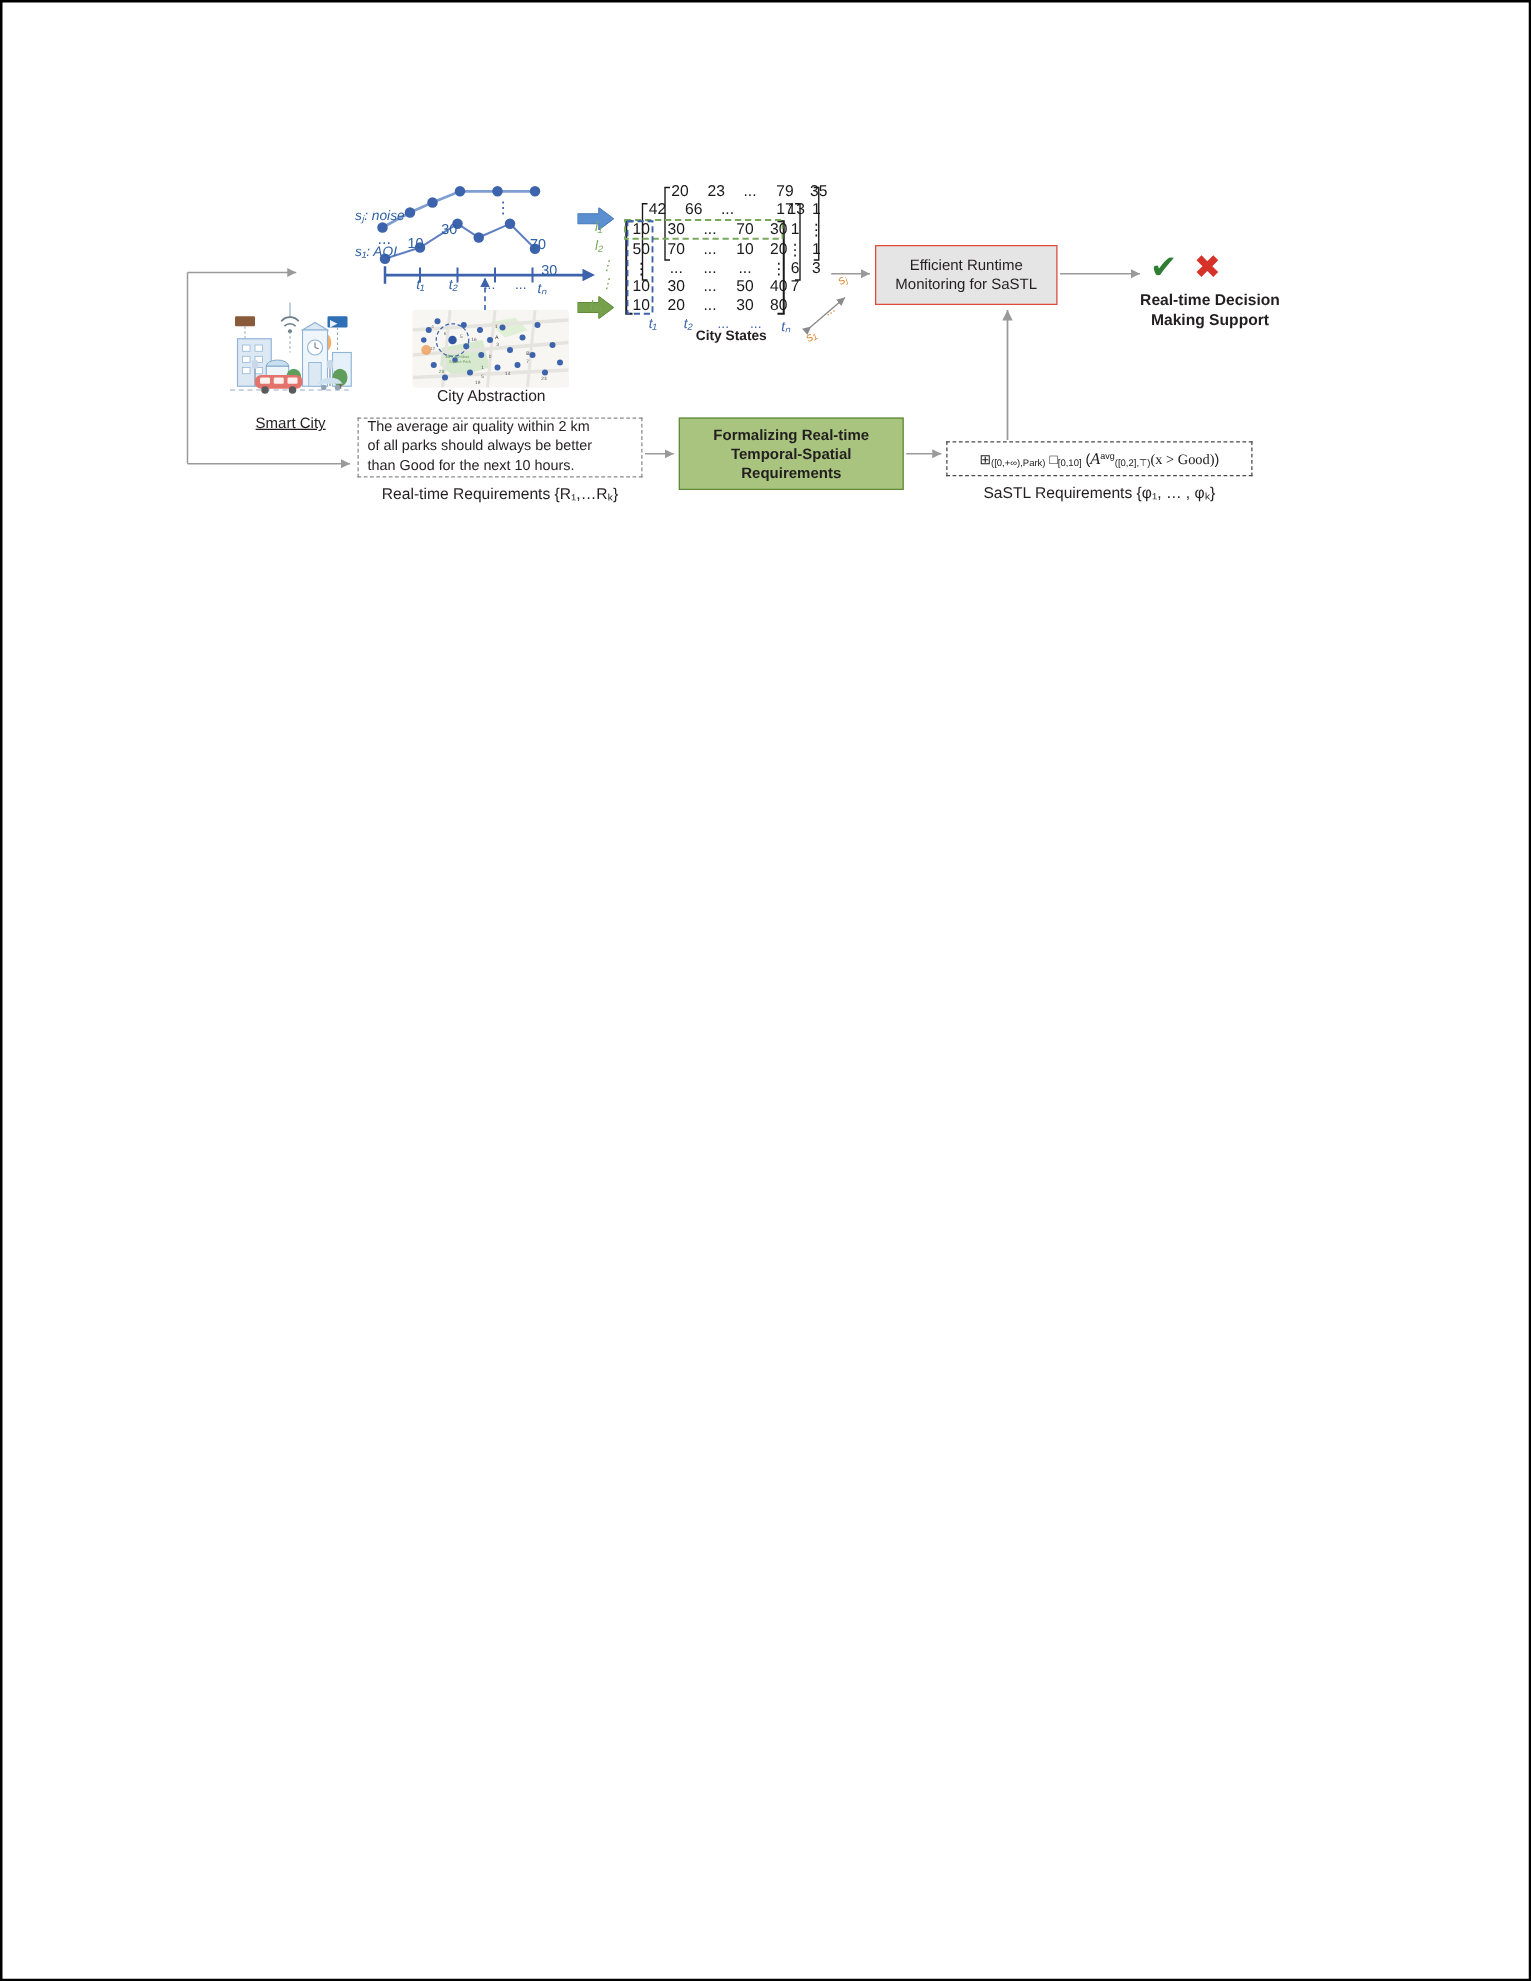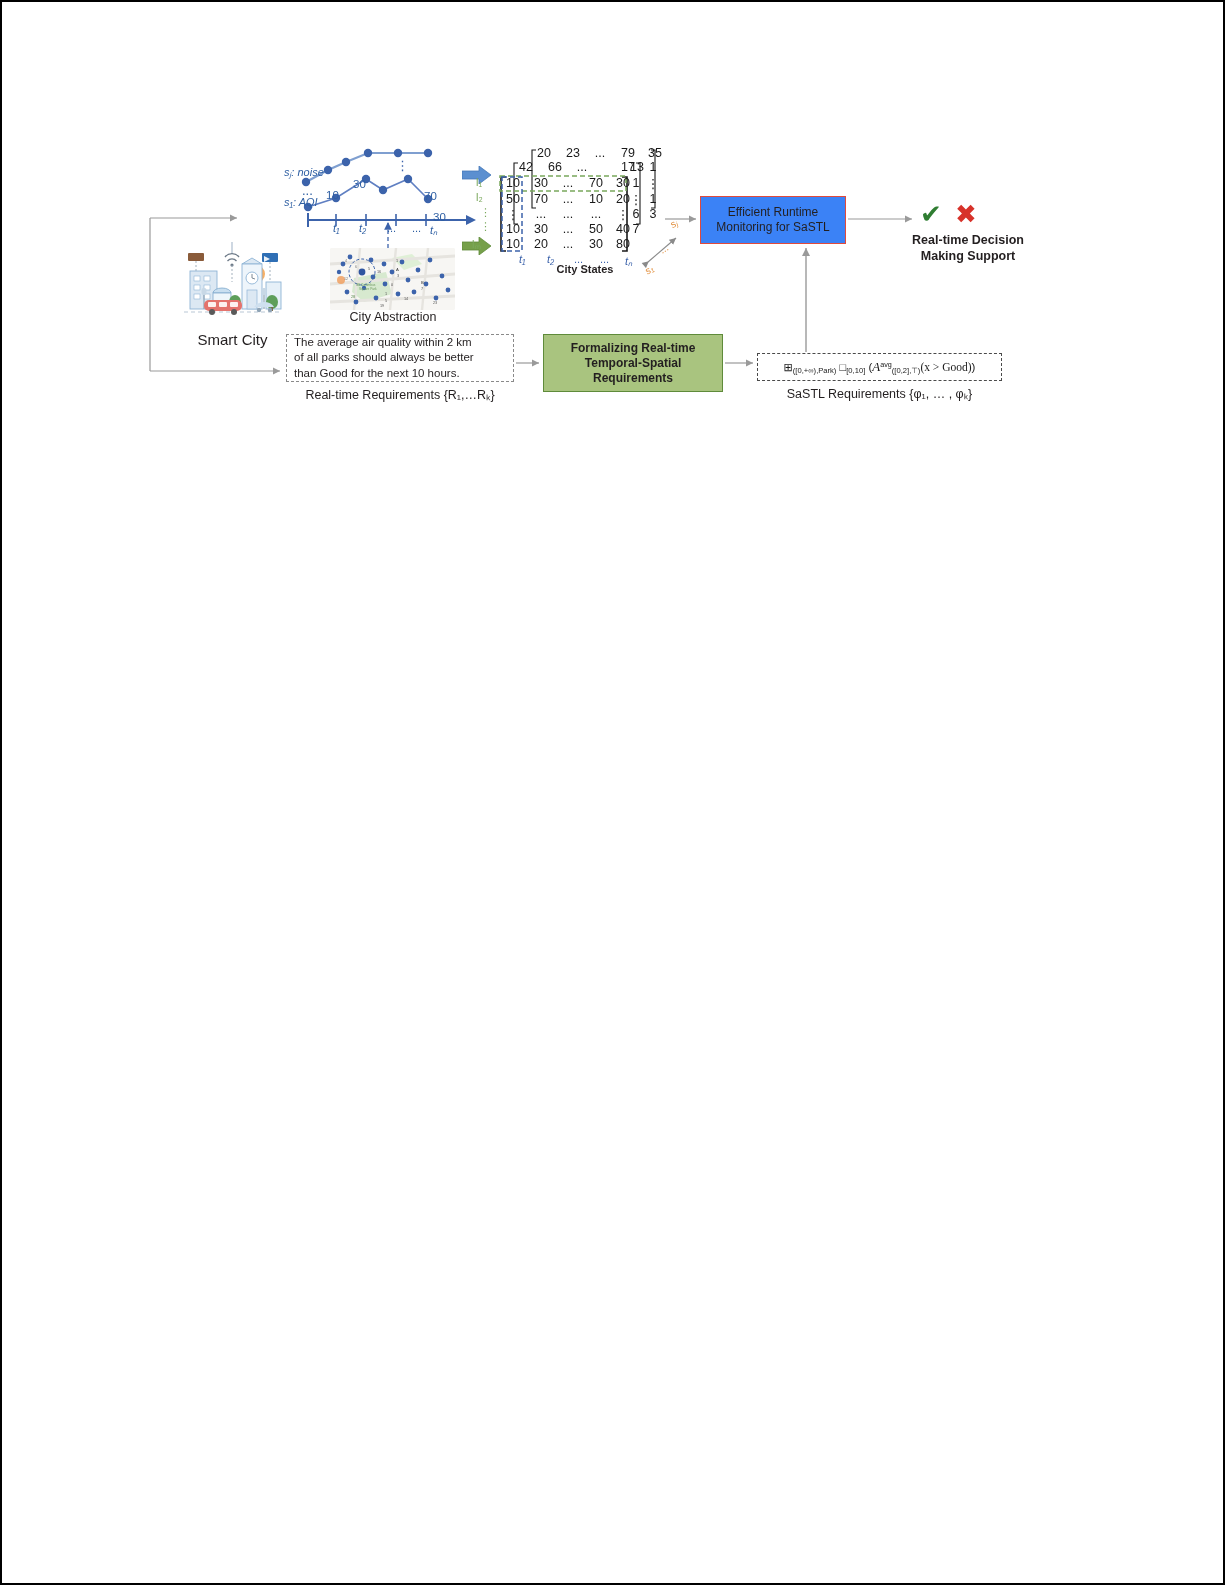--- a/index.html
+++ b/index.html
@@ -46,22 +46,23 @@
   .smartcity-art {
     position: absolute;
     left: 180px; top: 240px;
     width: 105px; height: 90px;
   }
   .sc-label {
     position: absolute;
     left: 170px; top: 331px;
     width: 125px;
     text-align: center;
-    font-size: 15px;
-    color: #231f20;
+    font-size: 12px;
+    color: #231f20;
+    text-decoration: underline;
   }
 
   
   .chart-wrap {
     position: absolute;
     left: 288px; top: 133px;
     width: 200px; height: 105px;
   }
   .chart-label {
     position: absolute;
@@ -104,20 +105,21 @@
   .mtx-num {
     position: absolute;
     font-size: 12.5px;
     color: #1a1a1a;
     text-align: center;
     white-space: nowrap;
   }
   .mtx-rowlabel {
     position: absolute;
     font-size: 11px;
+    font-style: italic;
     color: #7aa85c;
     white-space: nowrap;
   }
   .mtx-collabel {
     position: absolute;
     font-size: 11px;
     font-style: italic;
     color: #3c63ab;
     white-space: nowrap;
   }
@@ -145,21 +147,21 @@
     box-sizing: border-box;
     display: flex;
     align-items: center;
     justify-content: center;
     text-align: center;
     line-height: 1.25;
   }
   .box-red {
     left: 700px; top: 196px;
     width: 146px; height: 48px;
-    background: #3b82f6;
+    background: #e5e5e5;
     border: 1.5px solid #e04a3c;
     font-size: 12px;
     color: #231f20;
   }
   .box-green {
     left: 543px; top: 334px;
     width: 180px; height: 58px;
     background: #a9c47f;
     border: 1.5px solid #5f8b3a;
     font-size: 12px;

